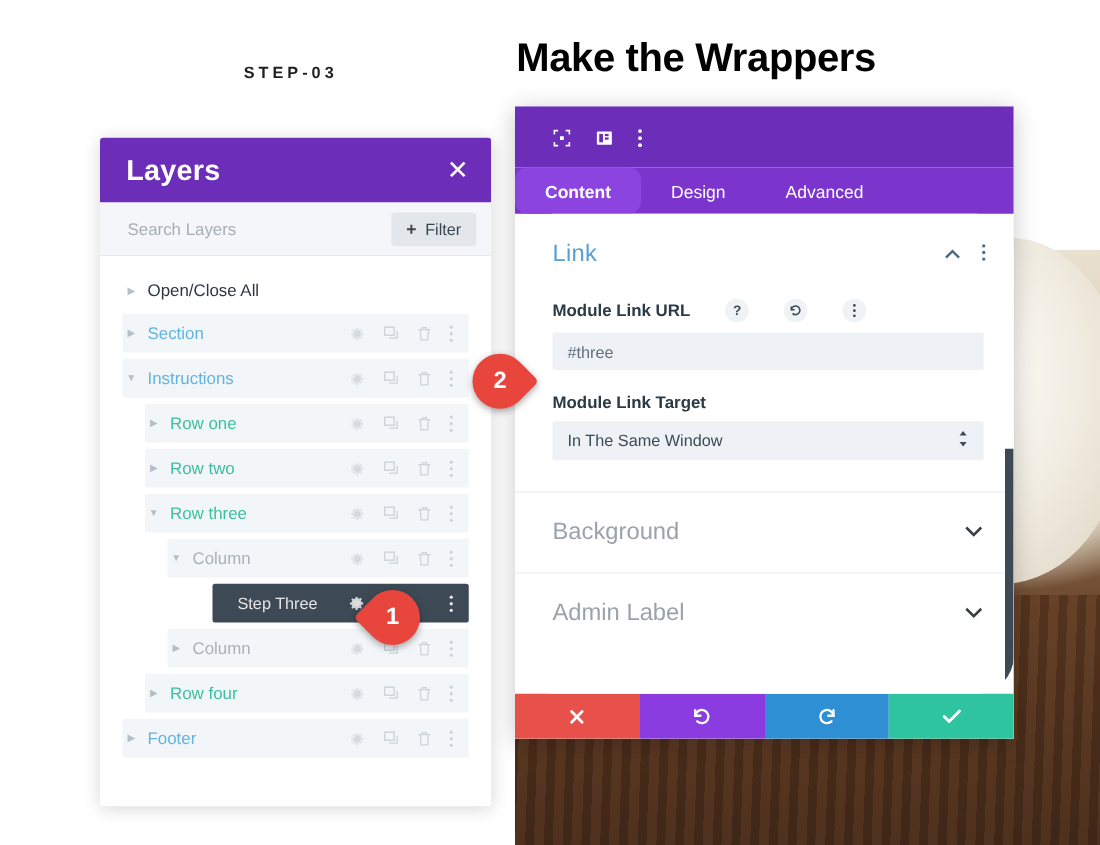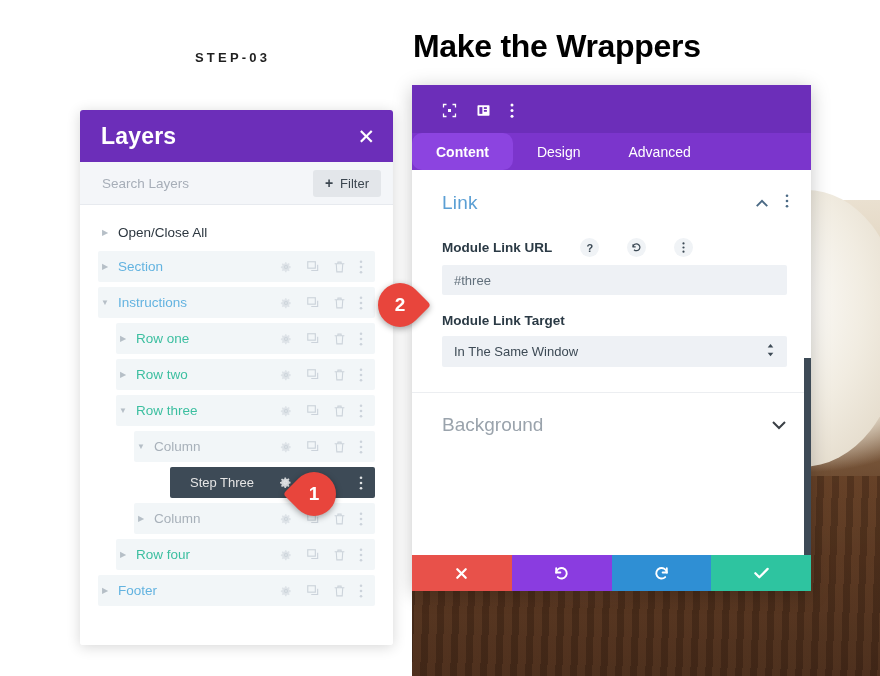--- a/index.html
+++ b/index.html
@@ -125,21 +125,21 @@
     color:#d6c2ee;font-size:12.5px;font-weight:bold;margin-top:4px;cursor:pointer;
   }
   .sm-preset .tri{font-size:8px;margin-left:2px;}
   .sm-header-icons{display:flex;align-items:center;gap:19px;padding-top:4px;}
   .sm-tabs{display:flex;background:#7b35cc;flex:0 0 auto;height:37px;}
   .sm-tab{
     display:flex;align-items:center;justify-content:center;
     color:#ffffff;font-size:14px;cursor:pointer;padding:0 24px;
   }
   .sm-tab.active{background:#8c44e0;font-weight:bold;border-radius:10px;}
-  .sm-content{flex:1;background:#fff;overflow:hidden;position:relative;}
+  .sm-content{flex:1;background:#fff;overflow:hidden;position:relative;border-radius:30px;}
 
   .sect-open{padding:22px 22px 6px 30px;}
   .sect-head{display:flex;align-items:center;justify-content:space-between;}
   .sect-title{color:#5b9fd4;font-size:19px;letter-spacing:.2px;}
   .sect-head-icons{display:flex;align-items:center;gap:16px;}
 
   .field{padding:0 24px 0 30px;margin-top:18px;}
   .field-label-row{display:flex;align-items:center;gap:28px;margin-bottom:8px;}
   .field-label{font-size:13.5px;font-weight:bold;color:#2b3a45;}
   .mini-ic{
@@ -620,20 +620,26 @@
       </div>
     </div>
 
     <div class="sect-closed divider-top">
       <span class="t">Background</span>
       <span><svg width="16" height="10" viewBox="0 0 16 10" fill="none" stroke="#3a3f45" stroke-width="2">
             <path d="M2 2l6 6 6-6"></path>
           </svg></span>
     </div>
 
+    <div class="sect-closed">
+      <span class="t">Admin Label</span>
+      <span><svg width="16" height="10" viewBox="0 0 16 10" fill="none" stroke="#3a3f45" stroke-width="2">
+            <path d="M2 2l6 6 6-6"></path>
+          </svg></span>
+    </div>
 
     <div class="sm-scroll"></div>
   </div>
 
   <div class="sm-actions">
     <div class="act" style="background:#e8514a;">
       <svg width="15" height="15" viewBox="0 0 16 16" fill="none" stroke="#fff" stroke-width="2.4" stroke-linecap="round">
           <path d="M3.5 3.5l9 9M12.5 3.5l-9 9"></path>
         </svg>
     </div>

